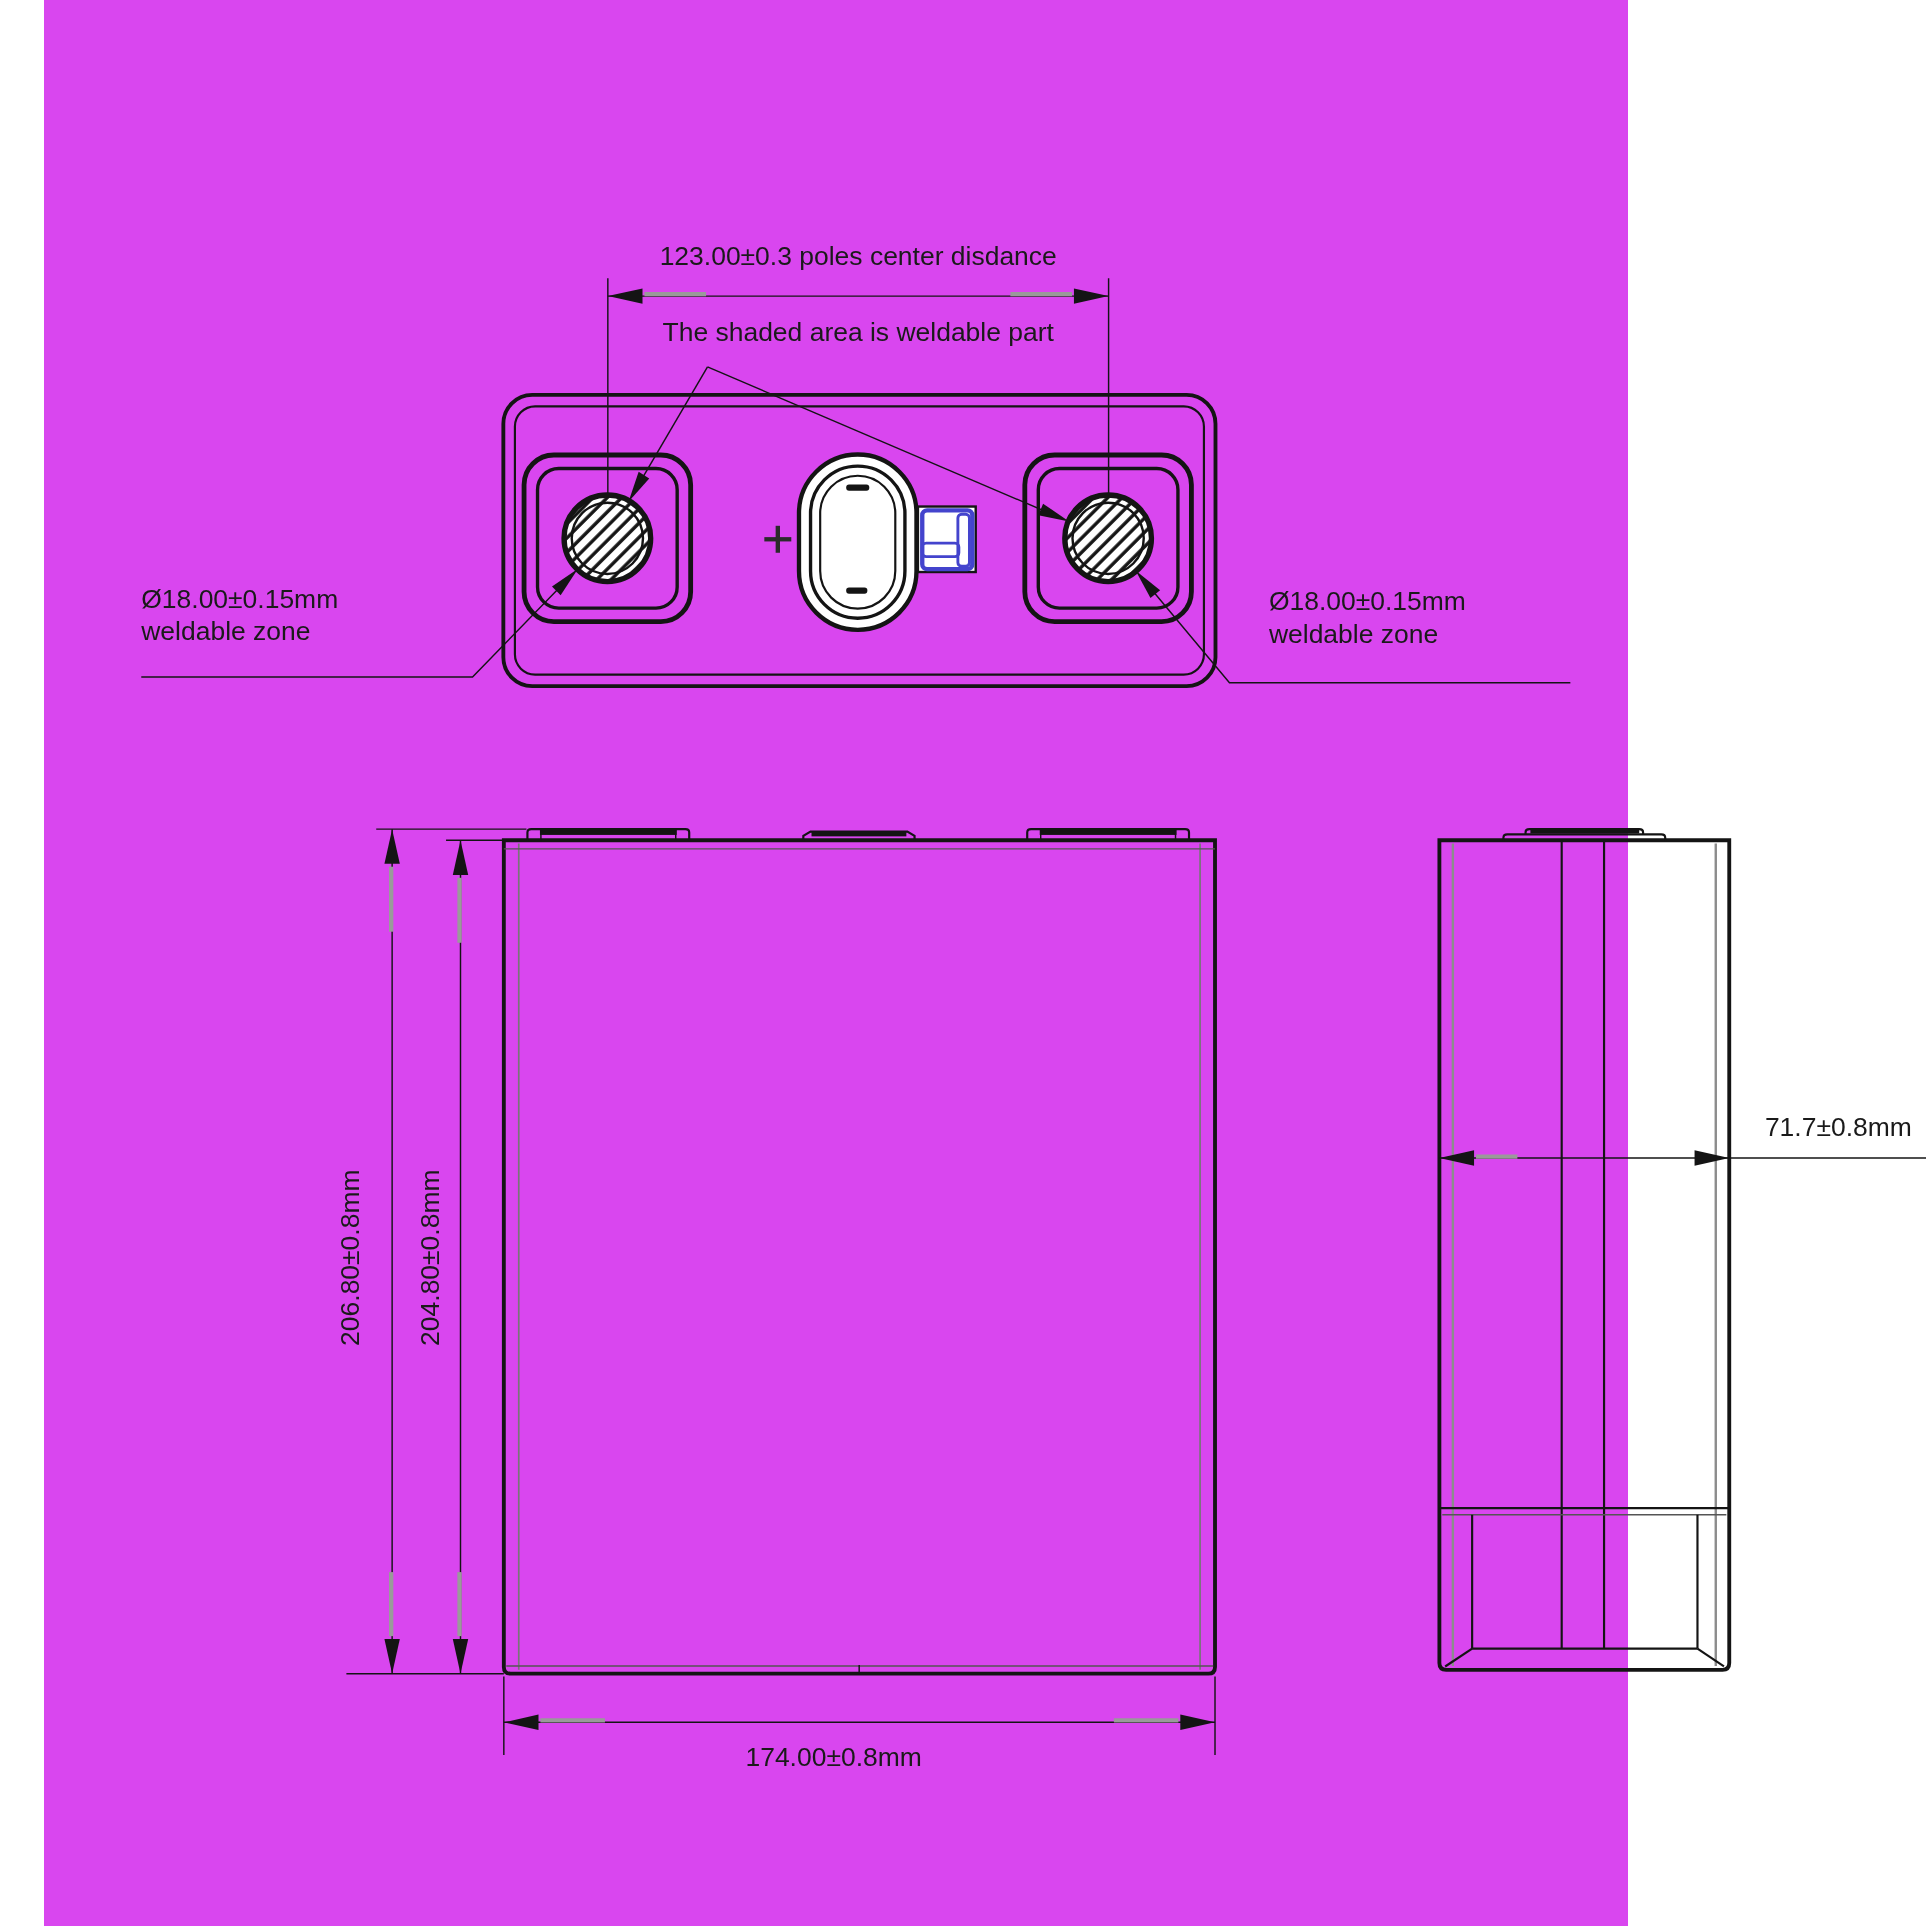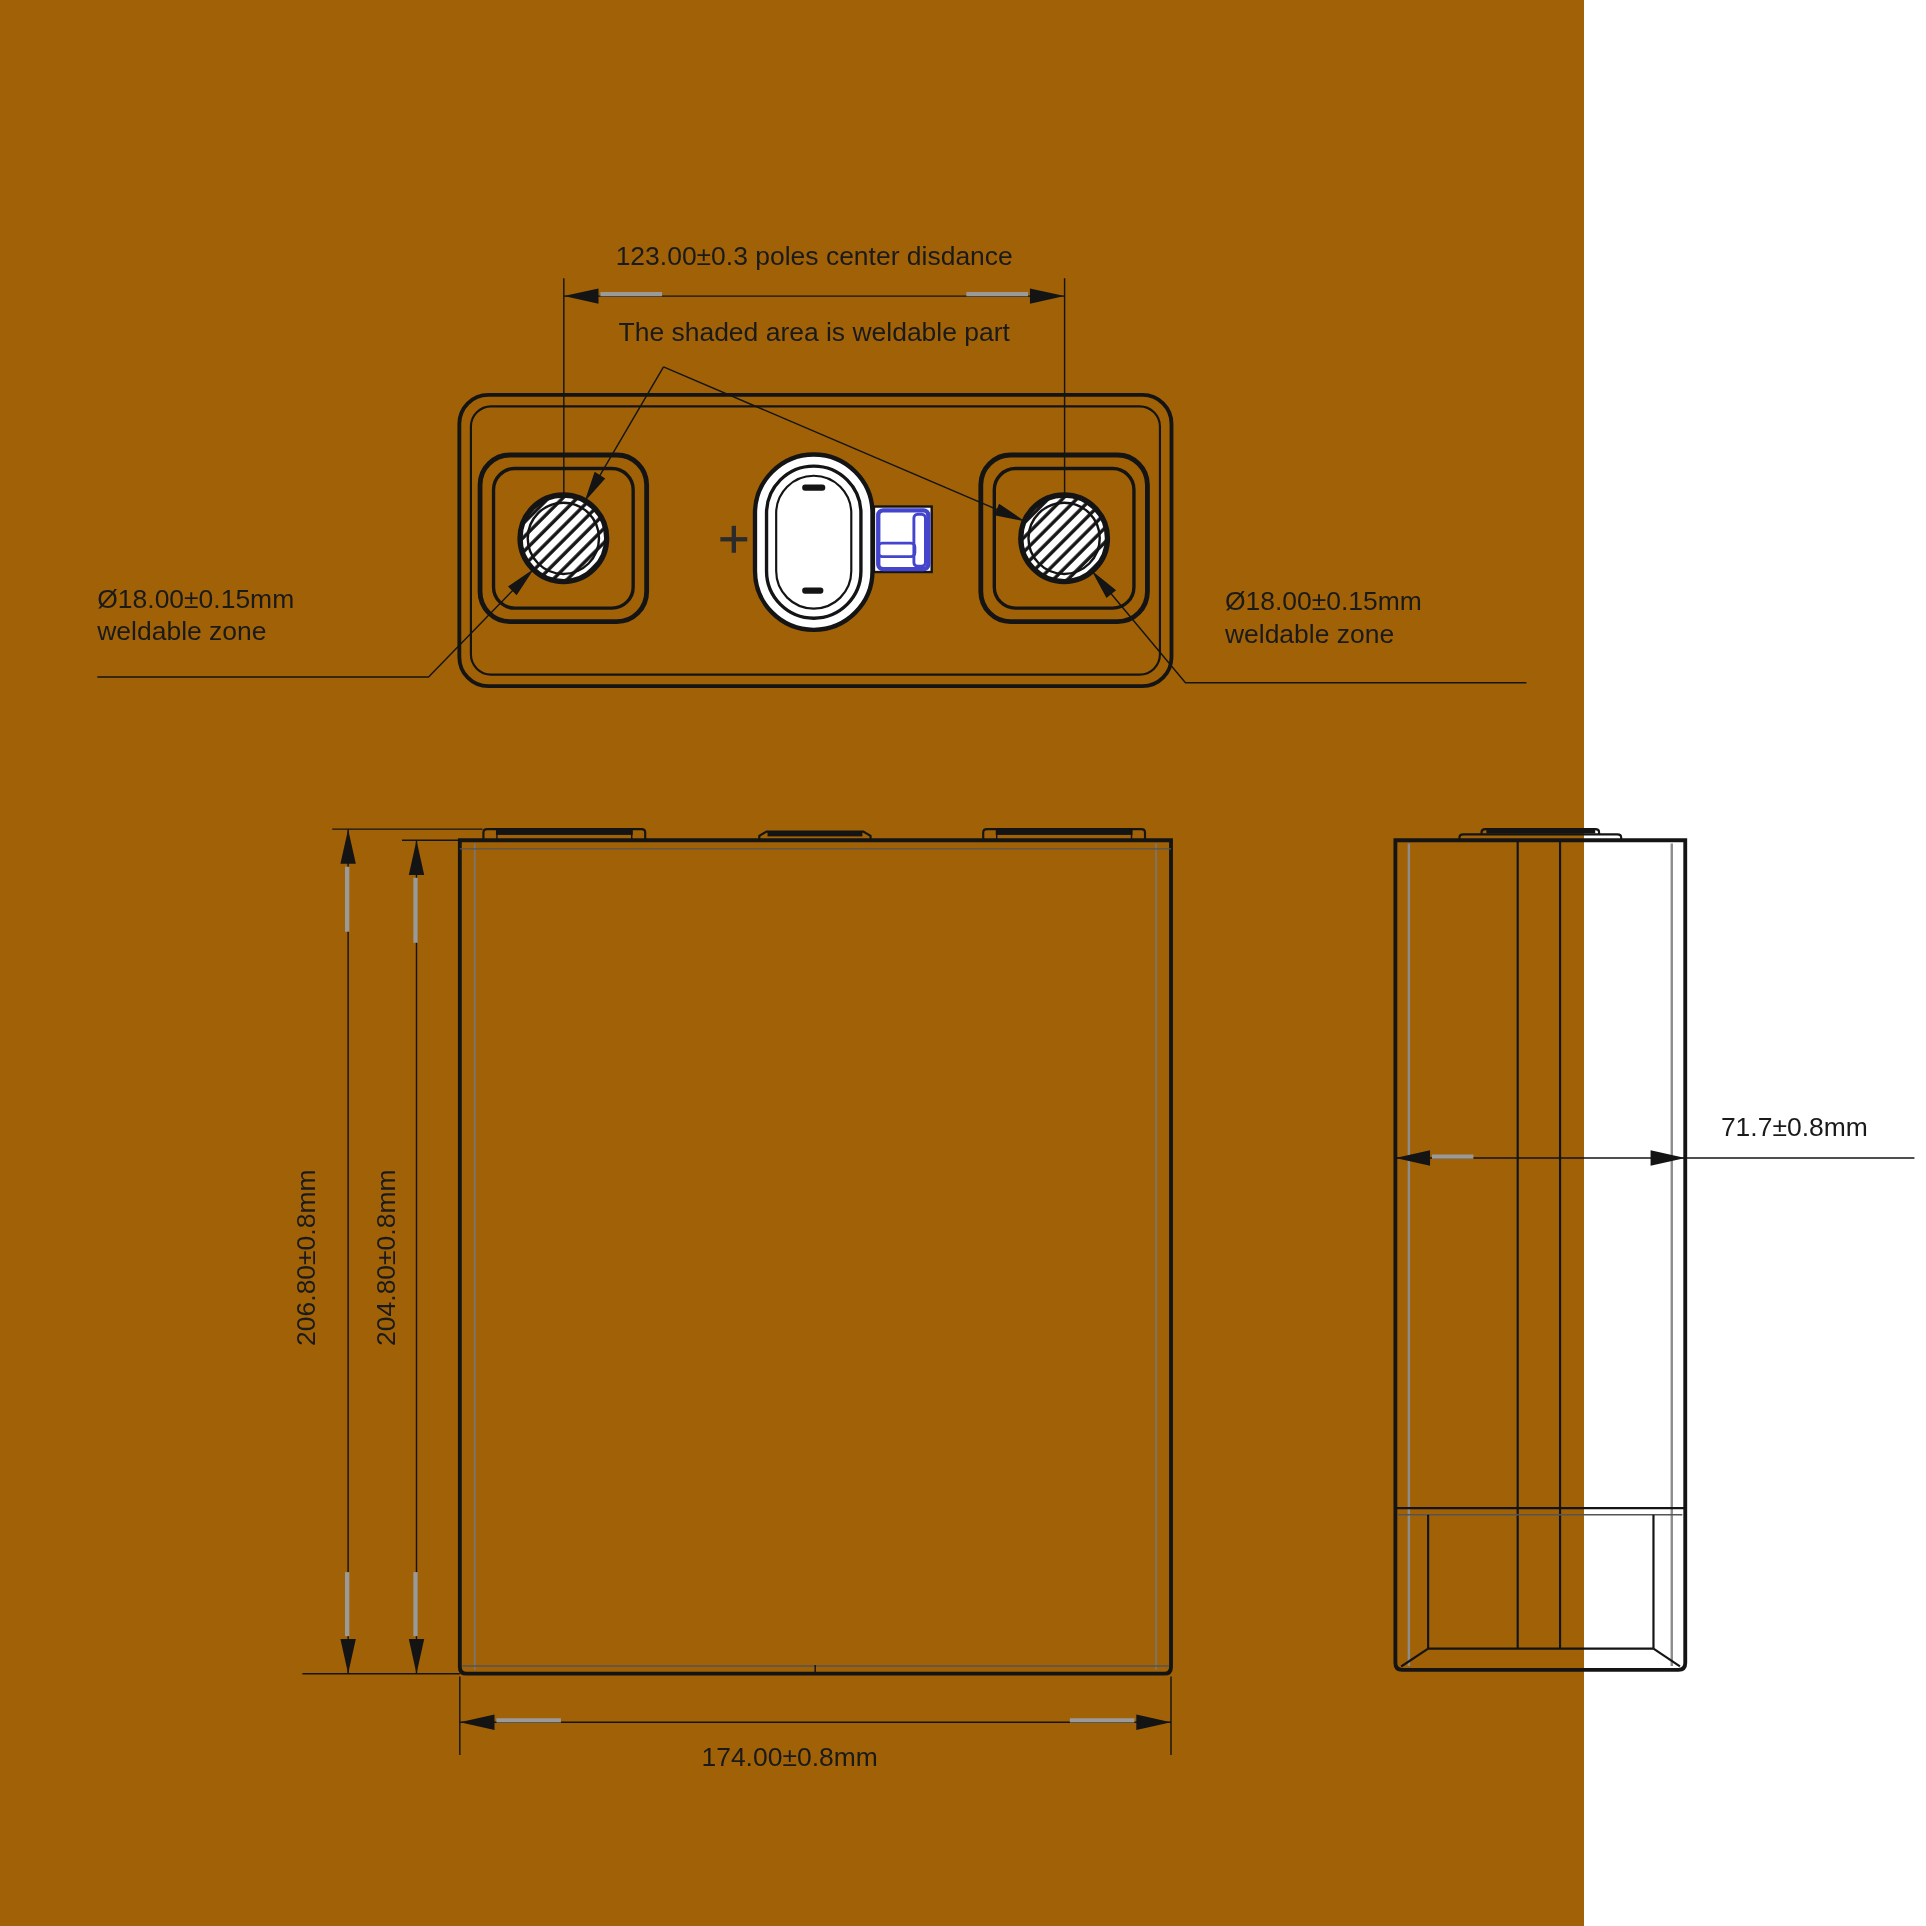--- a/index.html
+++ b/index.html
@@ -1,20 +1,21 @@
 <!DOCTYPE html>
 <html style="font-size:7.7px"><head>
 <meta charset="utf-8">
 <style>
   html,body{margin:0;padding:0;background:#ffffff;}
   .canvas{
     position:relative;
     width:1584px;height:1926px;
-    background:#a16207;
+    background:#d946ef;
     font-family:"Liberation Sans","DejaVu Sans",sans-serif;
+    margin-left:44px;
   }
   svg{display:block;width:1926px;height:1926px;}
   text{
     font-family:"Liberation Sans","DejaVu Sans",sans-serif;
     font-size:55px;
     fill:#1a1a1a;
   }
   .thin  {stroke:#141414;stroke-width:3;fill:none;}
   .med   {stroke:#141414;stroke-width:4.5;fill:none;}
   .thick {stroke:#141414;stroke-width:8;fill:none;}

